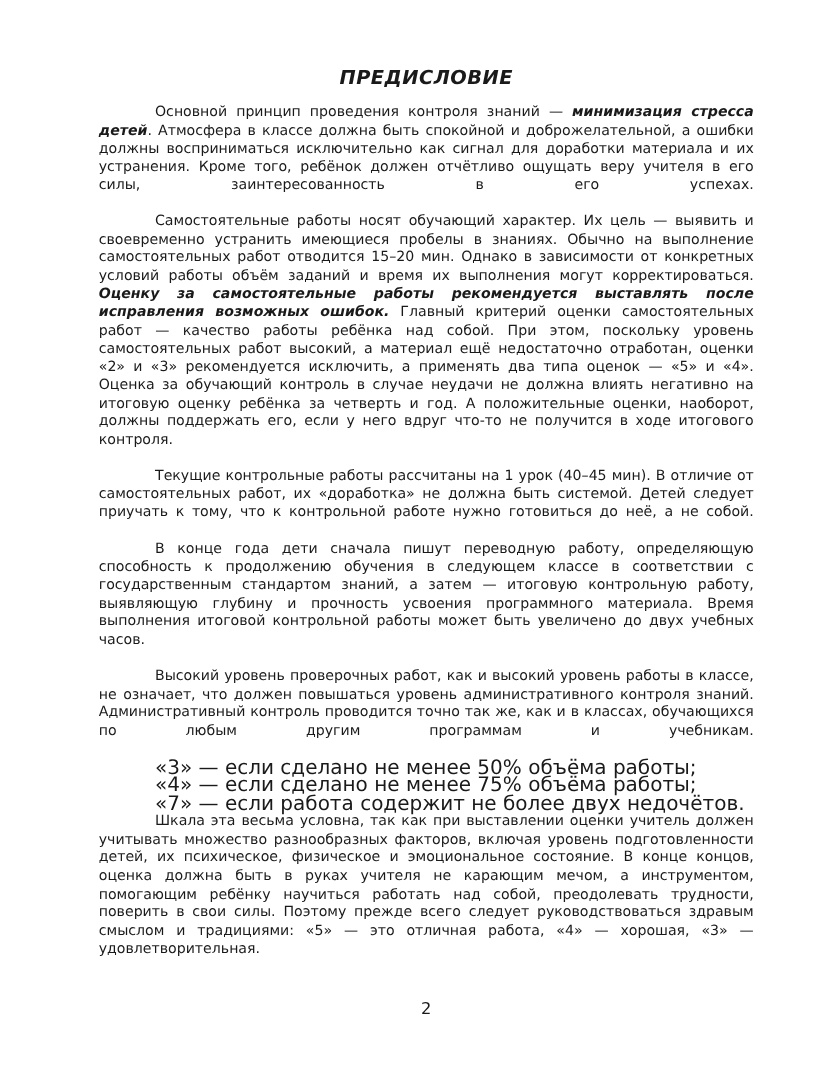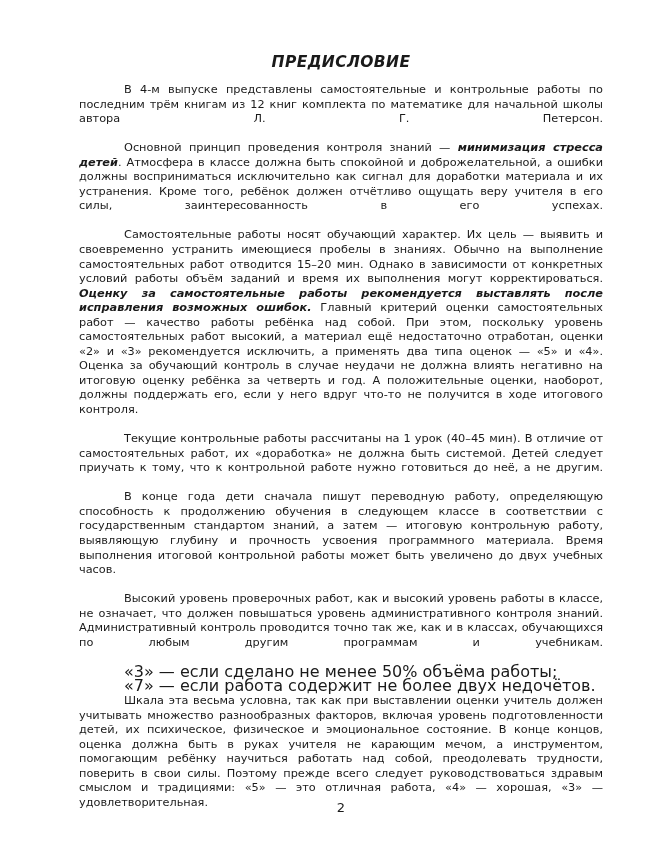--- a/index.html
+++ b/index.html
@@ -91,30 +91,30 @@
 </head>
 <body>
 
 <div class="page">
 
   <div class="content">
 
     <h1 class="doc-title">ПРЕДИСЛОВИЕ</h1>
 
     <div id="body-top">
-        <p class="para">В 4-м выпуске представлены самостоятельные и контрольные работы по последним трём книгам из 12 книг комплекта по математике для начальной школы автора Л. Г. Петерсон.</p>
         <p class="para">Основной принцип проведения контроля знаний — <b class="bi">минимизация стресса детей</b>. Атмосфера в классе должна быть спокойной и доброжелательной, а ошибки должны восприниматься исключительно как сигнал для доработки материала и их устранения. Кроме того, ребёнок должен отчётливо ощущать веру учителя в его силы, заинтересованность в его успехах.</p>
         <p class="para">Самостоятельные работы носят обучающий характер. Их цель — выявить и своевременно устранить имеющиеся пробелы в знаниях. Обычно на выполнение самостоятельных работ отводится 15–20 мин. Однако в зависимости от конкретных условий работы объём заданий и время их выполнения могут корректироваться. <b class="bi">Оценку за самостоятельные работы рекомендуется выставлять после исправления возможных ошибок.</b> Главный критерий оценки самостоятельных работ — качество работы ребёнка над собой. При этом, поскольку уровень самостоятельных работ высокий, а материал ещё недостаточно отработан, оценки «2» и «3» рекомендуется исключить, а применять два типа оценок — «5» и «4». Оценка за обучающий контроль в случае неудачи не должна влиять негативно на итоговую оценку ребёнка за четверть и год. А положительные оценки, наоборот, должны поддержать его, если у него вдруг что-то не получится в ходе итогового контроля.</p>
-        <p class="para">Текущие контрольные работы рассчитаны на 1 урок (40–45 мин). В отличие от самостоятельных работ, их «доработка» не должна быть системой. Детей следует приучать к тому, что к контрольной работе нужно готовиться <b class="bn">до</b> неё, а не <b class="bn">другим</b>.</p>
+        <p class="para">Текущие контрольные работы рассчитаны на 1 урок (40–45 мин). В отличие от самостоятельных работ, их «доработка» не должна быть системой. Детей следует приучать к тому, что к контрольной работе нужно готовиться <b class="bn">до</b> неё, а не <b class="bn">собой</b>.</p>
         <p class="para">В конце года дети сначала пишут <b class="bn">переводную работу</b>, определяющую способность к продолжению обучения в следующем классе в соответствии с государственным стандартом знаний, а затем — <b class="bn">итоговую контрольную работу</b>, выявляющую глубину и прочность усвоения программного материала. Время выполнения итоговой контрольной работы может быть увеличено до двух учебных часов.</p>
         <p class="para">Высокий уровень проверочных работ, как и высокий уровень работы в классе, <b class="bn">не означает, что должен повышаться уровень административного контроля знаний</b>. Административный контроль проводится точно так же, как и в классах, обучающихся по любым другим программам и учебникам.</p>
       </div>
 
     <ul class="grade-list" id="grade-list">
         <li>«3» — если сделано не менее 50% объёма работы;</li>
+        <li>«4» — если сделано не менее 75% объёма работы;</li>
         <li>«7» — если работа содержит не более двух недочётов.</li>
       </ul>
 
     <div id="body-bottom">
         <p class="para">Шкала эта весьма условна, так как при выставлении оценки учитель должен учитывать множество разнообразных факторов, включая уровень подготовленности детей, их психическое, физическое и эмоциональное состояние. В конце концов, оценка должна быть в руках учителя не карающим мечом, а инструментом, помогающим ребёнку научиться работать над собой, преодолевать трудности, поверить в свои силы. Поэтому прежде всего следует руководствоваться здравым смыслом и традициями: «5» — это отличная работа, «4» — хорошая, «3» — удовлетворительная.</p>
       </div>
 
   </div>
 
   <div class="page-number">2</div>

